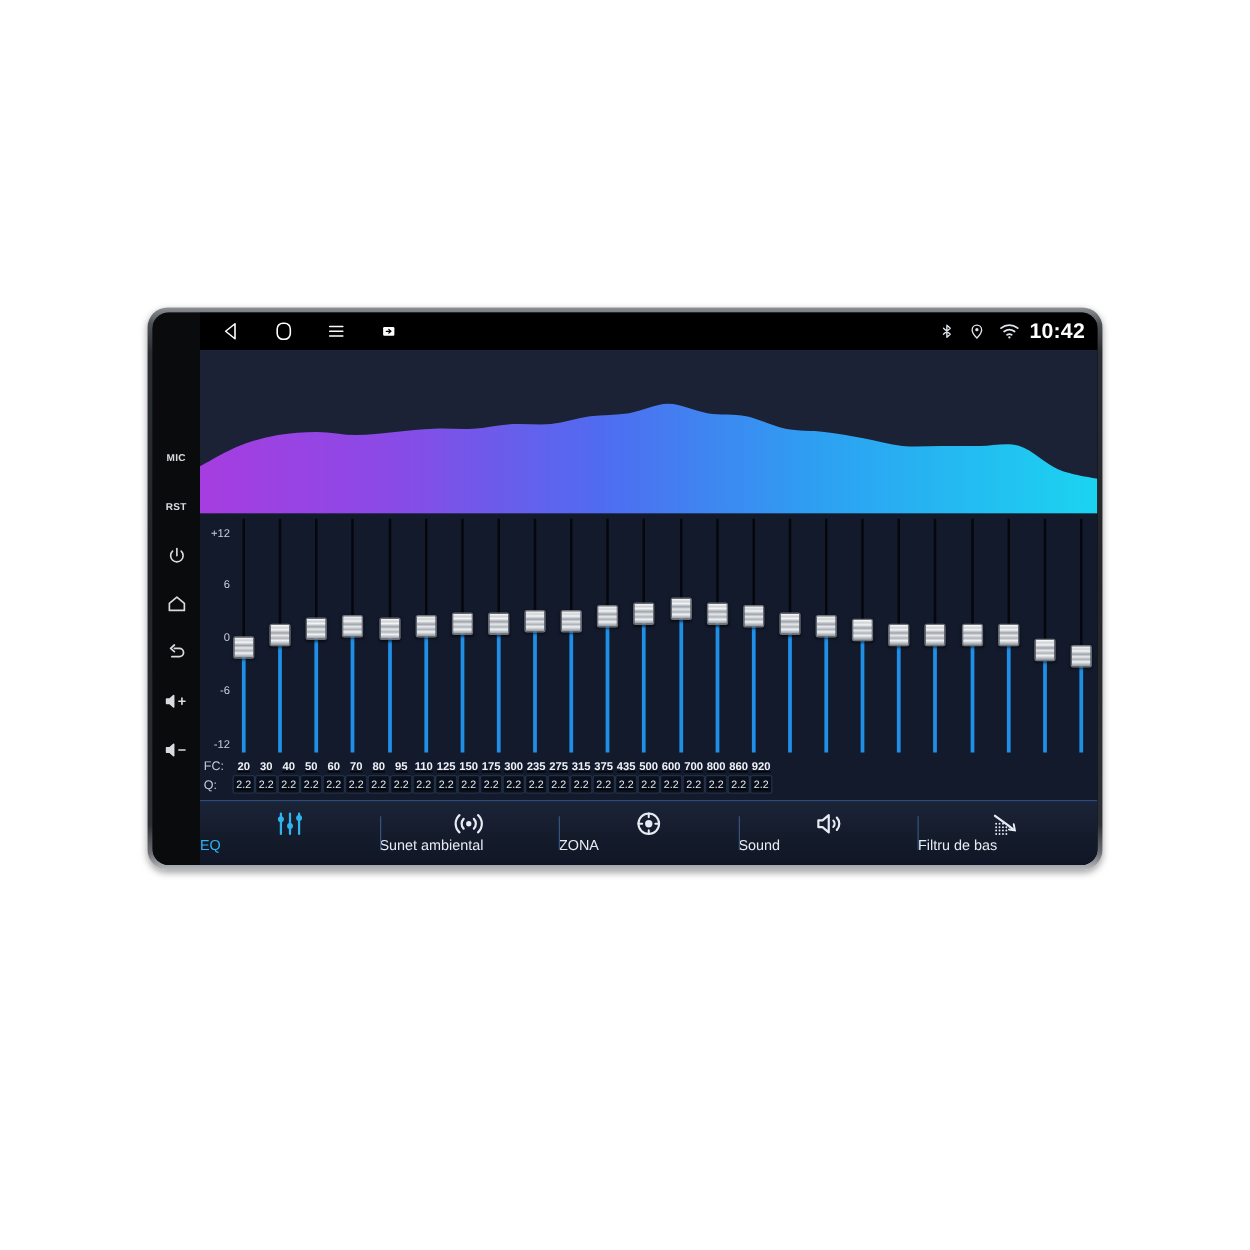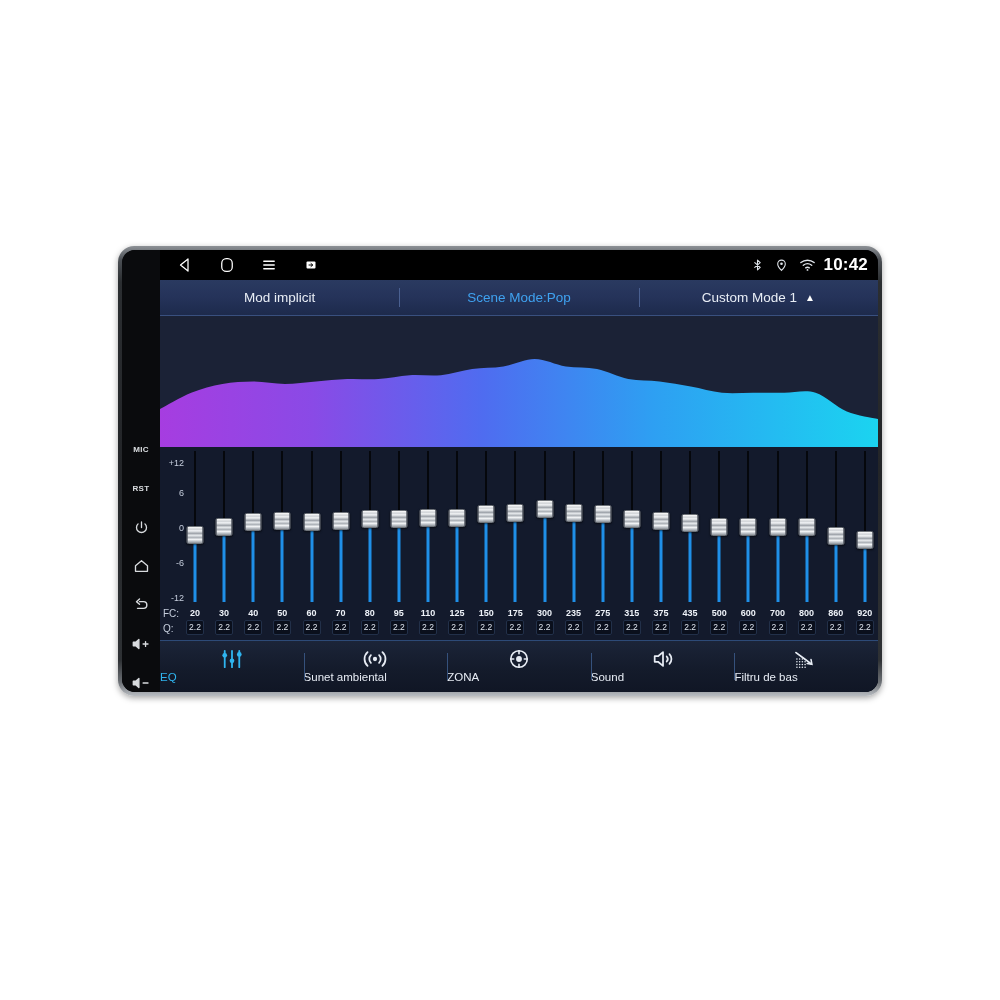--- a/index.html
+++ b/index.html
@@ -27,21 +27,21 @@
     background: #0b0c0e;
     overflow: hidden;
   }
 
   
   #bezel-left {
     position: absolute;
     left: 0; top: 0; width: 38px; height: 100%;
     background: #0a0b0d;
     display: flex; flex-direction: column;
-    align-items: center; justify-content: flex-end;
+    align-items: center; justify-content: center;
     padding-top: 24px; gap: 21px;
     z-index: 5;
   }
   .hardkey {
     color: #e9ecef;
     display: flex; align-items: center; justify-content: center;
     width: 26px; height: 18px;
     opacity: .93;
   }
   .hardkey.txt { font-size: 8px; font-weight: bold; letter-spacing: .3px; }
@@ -142,21 +142,21 @@
     flex: 0 0 34px; position: relative;
     padding: 0 6px 2px 0;
   }
   .fcq-label {
     position: absolute; left: 3px; color:#c6cedd; font-size:10px;
   }
   #fc-label { top: 2px; }
   #q-label { top: 17px; }
   .fcq-cols {
     position: absolute; left: 26px; right: 4px; top: 0; bottom: 0;
-    display: flex; justify-content: space-between;
+    display: flex;  text-decoration: underline;
   }
   .fcq-col { width: 18px; text-align: center; }
   .fc-val { color:#eef2f8; font-size: 9px; line-height: 14px; font-weight: 600;}
   .q-val {
     color:#dfe5ee; font-size: 8.5px; line-height: 13px;
     background: #0a0f1c; border:1px solid #223049; border-radius: 2px;
     display:block;
   }
 
   
@@ -263,32 +263,20 @@
               <path d="M2.5 6.5a15 15 0 0 1 19 0"></path>
               <path d="M6 10.3a10 10 0 0 1 12 0"></path>
               <path d="M9.4 14a5 5 0 0 1 5.2 0"></path>
               <circle cx="12" cy="17" r="1.3" fill="#dfe4ea" stroke="none"></circle>
             </svg>
           </span>
         </div>
         <div id="clock">10:42</div>
       </div>
 
-      <div id="modebar">
-        <div class="modetab">
-          <span>Mod implicit</span>
-        </div>
-        <div class="modetab active">
-          <span>Scene Mode:Pop</span>
-        </div>
-        <div class="modetab">
-          <span>Custom Mode 1</span>
-          <span class="caret">▲</span>
-        </div>
-      </div>
 
       <div id="curve">
         <svg viewBox="0 0 720 131" preserveAspectRatio="none">
           <defs>
             <linearGradient id="cg" x1="0" y1="0" x2="1" y2="0">
               <stop offset="0%" stop-color="#a83ce0"></stop>
               <stop offset="22%" stop-color="#8a4ae6"></stop>
               <stop offset="45%" stop-color="#4f6cf0"></stop>
               <stop offset="68%" stop-color="#2e9ff2"></stop>
               <stop offset="100%" stop-color="#1ad6f0"></stop>

